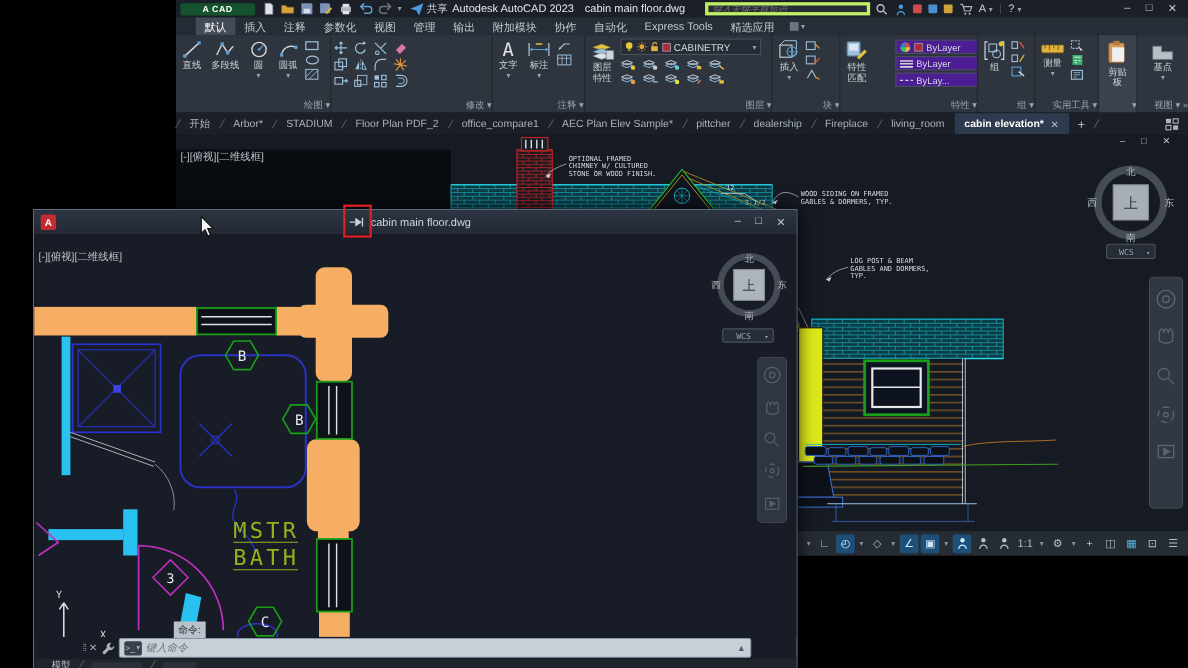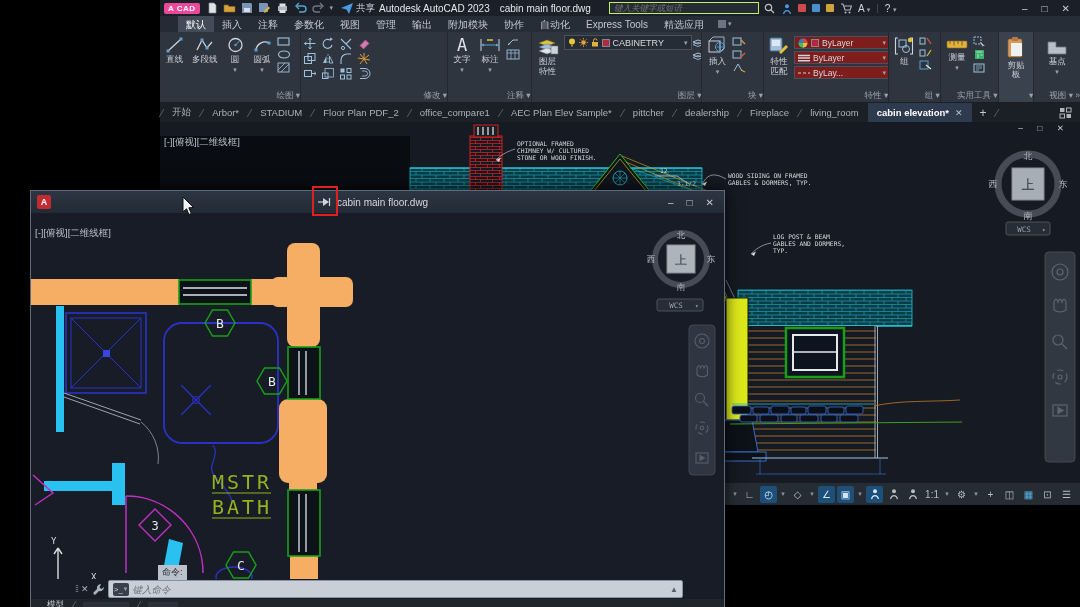--- a/index.html
+++ b/index.html
@@ -1,26 +1,26 @@
 <!DOCTYPE html>
 <html><head>
 <meta charset="utf-8">
 <style>
   * { margin:0; padding:0; box-sizing:border-box; }
   html,body { width:1080px; height:607px; overflow:hidden; background:#000; font-family:"Liberation Sans",sans-serif; }
   
   #main-win { position:absolute; left:160px; top:0; width:920px; height:505px; background:#252b34; color:#c6ccd4; }
   #titlebar { position:absolute; left:0; top:0; width:100%; height:16px; background:#1b2028; display:flex; align-items:center; font-size:10px; color:#cfd4da; }
-  .logo { background:#ec4899; color:#fff; font-weight:bold; font-size:8px; padding:1px 4px; margin:0 6px 0 4px; border-radius:2px; letter-spacing:0.5px; }
+  .logo { background:#14532d; color:#fff; font-weight:bold; font-size:8px; padding:1px 20px; margin:0 6px 0 4px; border-radius:2px; letter-spacing:0.5px; }
   .qat { display:flex; align-items:center; gap:5px; }
   .qat svg { display:block; }
   .share { display:flex; align-items:center; gap:3px; margin-left:8px; color:#cdd3da; font-size:9.5px; }
   .wtitle { display:flex; gap:10px; margin-left:4px; white-space:nowrap; font-size:10px; color:#e3e7ec; }
   .tsearch { margin-left:18px; display:flex; align-items:center; gap:5px; }
-  .tsearch input { width:150px; height:12px; background:#262c35; border:1px solid #bef264; color:#9aa2ac; font-size:8.5px; font-style:italic; padding:0 4px; }
+  .tsearch input { width:150px; height:12px; background:#262c35; border:3px solid #bef264; color:#9aa2ac; font-size:8.5px; font-style:italic; padding:0 4px; }
   .ticons { display:flex; align-items:center; gap:6px; margin-left:6px; font-size:9px; color:#aeb5bd; }
   .appsq { width:8px; height:8px; border-radius:1px; display:inline-block; }
   .winbtns { margin-left:auto; display:flex; gap:14px; padding-right:10px; font-size:10px; color:#c6ccd4; }
   
   #rtabs { position:absolute; left:18px; top:16px; width:100%; height:16px; background:#272d36; display:flex; align-items:stretch; font-size:10px; }
   .rtab { padding:1px 8px 0; display:flex; align-items:center; color:#c2c8d0; white-space:nowrap; }
   .rtab.active { background:#434b58; color:#fff; }
   
   #ribbon { position:absolute; left:0; top:32px; width:100%; height:71px; background:#2f353f; display:flex; border-bottom:1px solid #1a1f26; }
   .panel { display:flex; flex-direction:column; border-right:1px solid #222730; min-width:0; }
@@ -28,21 +28,21 @@
   .pfoot { height:13px; text-align:right; font-size:8.5px; color:#99a2ad; line-height:13px; white-space:nowrap; overflow:hidden; }
   .bigbtn { display:flex; flex-direction:column; align-items:center; font-size:8.5px; color:#ccd2d9; gap:1px; padding:1px 3px; line-height:9px; text-align:center; }
   .bigbtn svg { display:block; }
   .minicol { display:flex; flex-direction:column; gap:2px; padding-top:1px; }
   .migrid { display:grid; grid-template-columns:repeat(4,15px); gap:2px 3px; padding-top:2px; }
   .tico { display:block; }
   .combo { display:flex; align-items:center; gap:3px; background:#262c35; border:1px solid #4a515c; height:15px; padding:0 3px; font-size:9px; color:#d3d8de; }
   .sw { width:8px; height:8px; background:#b02844; border:1px solid #888; }
   .dd { color:#98a0aa; font-size:7px; }
   .laymini { display:grid; grid-template-columns:repeat(5,17px); gap:1px 3px; padding-top:2px; }
-  .prow { display:flex; align-items:center; gap:3px; background:#7f1d1d; border:1px solid #4a515c; height:13px; padding:0 3px; font-size:8.5px; color:#d3d8de; margin-bottom:2px; width:96px; }
+  .prow { display:flex; align-items:center; gap:3px; background:#4c1d95; border:1px solid #4a515c; height:13px; padding:0 3px; font-size:8.5px; color:#d3d8de; margin-bottom:2px; width:96px;margin-left:20px; }
   
   #ftabs { position:absolute; left:0; top:103px; width:100%; height:19px; background:#1b2026; display:flex; align-items:stretch; font-size:9.5px; color:#aab1bb; }
   .ftab { display:flex; align-items:center; padding:0 9px; white-space:nowrap; }
   .fsep { color:#5a626e; align-self:center; transform:skewX(-18deg); font-size:11px; }
   .ftab.active { background:#2e3a4e; color:#fff; font-weight:bold; }
   .ftab .fx { margin-left:6px; font-weight:normal; color:#b8c0ca; font-size:9px; }
   .fplus { display:flex; align-items:center; padding:0 8px; color:#c2c8d0; font-size:12px; }
   .fgrid { margin-left:auto; display:flex; align-items:center; padding:0 8px; }
   
   #canvas { position:absolute; left:0; top:122px; width:920px; height:361px; background:#151a23; overflow:hidden; }
@@ -334,21 +334,21 @@
         <span class="bigbtn">
           <svg width="22" height="20">
               <path d="M2 7 L10 4 L18 7 L10 10 Z" fill="#e0c23c" stroke="#8a7620" stroke-width="0.5"></path>
               <path d="M2 11 L10 8 L18 11 L10 14 Z" fill="#9fc1dd" stroke="#4a6a88" stroke-width="0.5"></path>
               <path d="M2 15 L10 12 L18 15 L10 18 Z" fill="#dfe3e8" stroke="#7a828c" stroke-width="0.5"></path>
               <rect x="14" y="10" width="7" height="8" fill="#cfd4da" stroke="#6b7480" stroke-width="0.6"></rect>
             </svg>
           <span>图层</span>
           <span>特性</span>
         </span>
-        <span style="display:flex;">
+        <span style="display:flex;flex-direction:column">
           <span class="combo" style="width:128px">
             <svg width="8" height="9">
                 <circle cx="4" cy="3.5" r="3" fill="#e8c53a"></circle>
                 <rect x="3" y="6.5" width="2" height="2" fill="#a8902a"></rect>
               </svg>
             <svg width="9" height="9">
                 <circle cx="4.5" cy="4.5" r="2.2" fill="#e8a23a"></circle>
                 <path d="M4.5 0 V1.6 M4.5 7.4 V9 M0 4.5 H1.6 M7.4 4.5 H9 M1.4 1.4 L2.5 2.5 M6.5 6.5 L7.6 7.6 M7.6 1.4 L6.5 2.5 M2.5 6.5 L1.4 7.6" stroke="#e8a23a" stroke-width="0.8"></path>
               </svg>
             <svg width="8" height="9">

